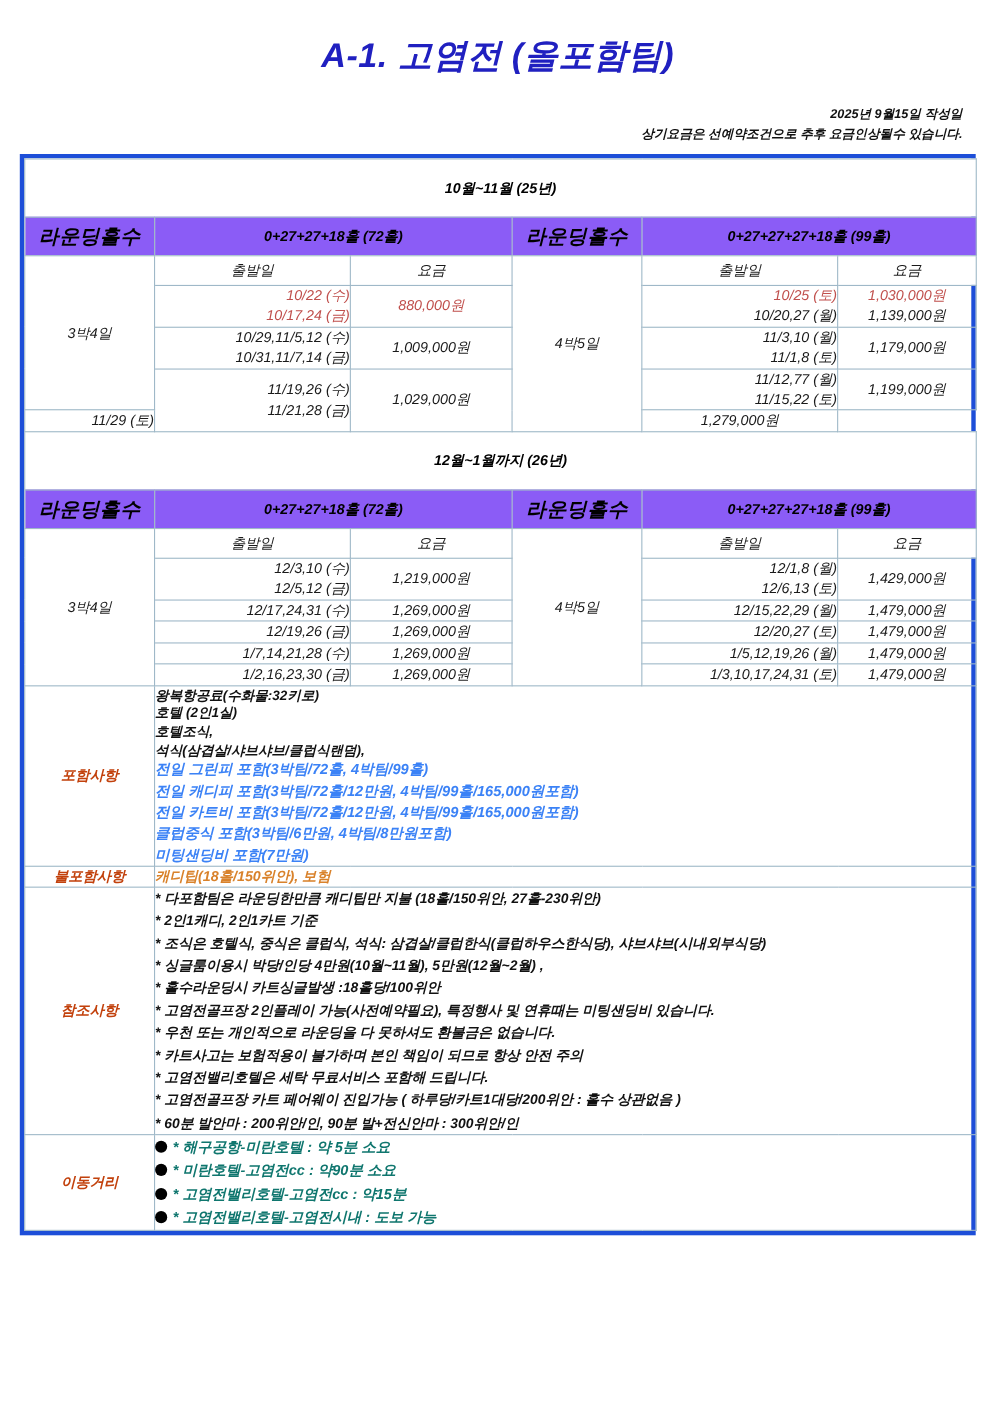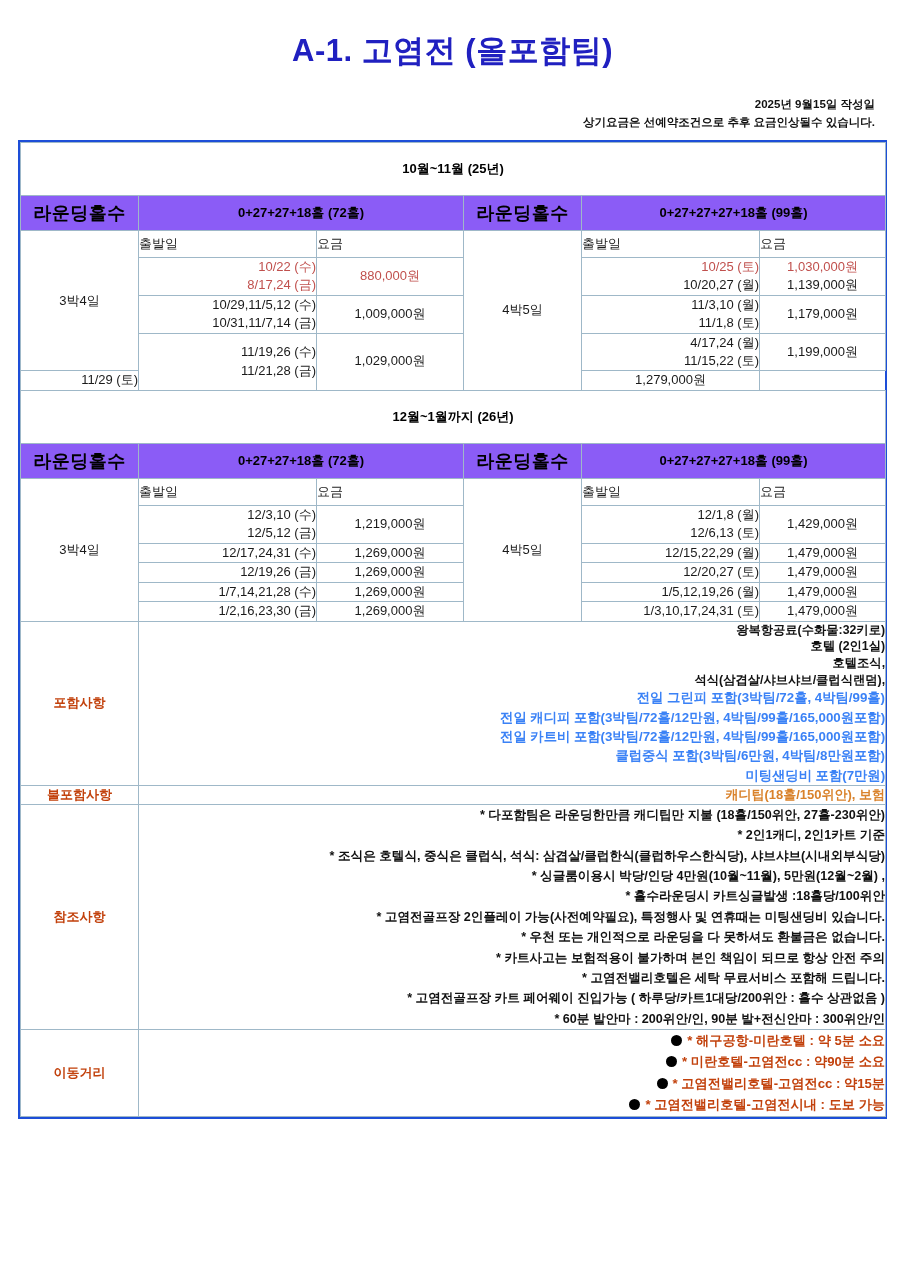--- a/index.html
+++ b/index.html
@@ -10,20 +10,21 @@
     font-family:"Liberation Sans","DejaVu Sans",sans-serif;
     color:#000;
     -webkit-font-smoothing:antialiased;
   }
   .page{
     position:relative;
     width:905px;
     height:980px;
     box-sizing:border-box;
     padding:0 18px;
+    font-style:italic;
   }
 
   
   .doc-title{
     text-align:center;
     font-size:31px;
     font-weight:bold;
     color:#2020C0;
     letter-spacing:0.5px;
     padding-top:34px;
@@ -38,21 +39,21 @@
     font-size:11.5px;
     font-weight:bold;
     color:#111;
     line-height:1.55;
     white-space:nowrap;
   }
 
   
   .frame{
     margin-top:8px;
-    border:2px solid #1d4ed8;
+    border:4px solid #1d4ed8;
     box-sizing:border-box;
   }
 
   table.grid{
     width:100%;
     border-collapse:collapse;
     table-layout:fixed;
   }
   table.grid td{
     border:1px solid #9fb8c8;
@@ -78,20 +79,21 @@
     text-align:center;
     font-weight:bold;
     height:34px;
     font-size:19px;
     color:#000;
   }
   .pink.lbl{font-size:18px;letter-spacing:0.5px;}
 
   
   .subhead{
+    text-align:center;
     height:26px;
     font-size:13.5px;
     color:#1a1a1a;
     background:#fff;
   }
 
   .daycell{
     text-align:center;
     font-size:13.5px;
     color:#1a1a1a;
@@ -115,21 +117,21 @@
   
   .infolabel{
     text-align:center;
     font-size:13px;
     font-weight:bold;
     color:#c2410c;
     width:120px;
   }
   .infobody{
     padding:5px 0 5px 9px;
-    text-align:right;
+    text-align:left;
   }
   .infobody .ln{
     font-size:12.3px;
     line-height:1.36;
     white-space:nowrap;
     font-weight:bold;
     color:#111;
   }
   .infobody .ln.plain{font-weight:bold;}
   .infobody .ln.blue{color:#3b82f6;font-size:13.3px;line-height:1.45;}
@@ -139,21 +141,21 @@
     line-height:1.62;
     white-space:nowrap;
     font-weight:bold;
     color:#111;
   }
   .dist .ln{
     font-size:13.2px;
     line-height:1.62;
     white-space:nowrap;
     font-weight:bold;
-    color:#c2410c;
+    color:#0f766e;
   }
   .bullet{
     display:inline-block;
     width:11px;height:11px;
     border-radius:50%;
     background:#000;
     margin-right:5px;
     vertical-align:-1px;
   }
 </style>
@@ -193,21 +195,21 @@
             <td class="daycell" rowspan="4">3박4일</td>
             <td class="subhead">출발일</td>
             <td class="subhead">요금</td>
             <td class="daycell" rowspan="5">4박5일</td>
             <td class="subhead">출발일</td>
             <td class="subhead">요금</td>
           </tr>
           <tr>
             <td class="datecell" rowspan="1">
               <div class="red">10/22 (수)</div>
-              <div class="red">8/17,24 (금)</div>
+              <div class="red">10/17,24 (금)</div>
             </td>
             <td class="pricecell" rowspan="1">
               <div class="red">880,000원</div>
             </td>
             <td class="datecell" rowspan="1">
               <div class="red">10/25 (토)</div>
               <div class="">10/20,27 (월)</div>
             </td>
             <td class="pricecell" rowspan="1">
               <div class="red">1,030,000원</div>
@@ -232,21 +234,21 @@
           </tr>
           <tr>
             <td class="datecell" rowspan="2">
               <div class="">11/19,26 (수)</div>
               <div class="">11/21,28 (금)</div>
             </td>
             <td class="pricecell" rowspan="2">
               <div class="">1,029,000원</div>
             </td>
             <td class="datecell" rowspan="1">
-              <div class="">4/17,24 (월)</div>
+              <div class="">11/12,77 (월)</div>
               <div class="">11/15,22 (토)</div>
             </td>
             <td class="pricecell" rowspan="1">
               <div class="">1,199,000원</div>
             </td>
           </tr>
           <tr>
             <td class="datecell" rowspan="1">
               <div class="">11/29 (토)</div>
             </td>

